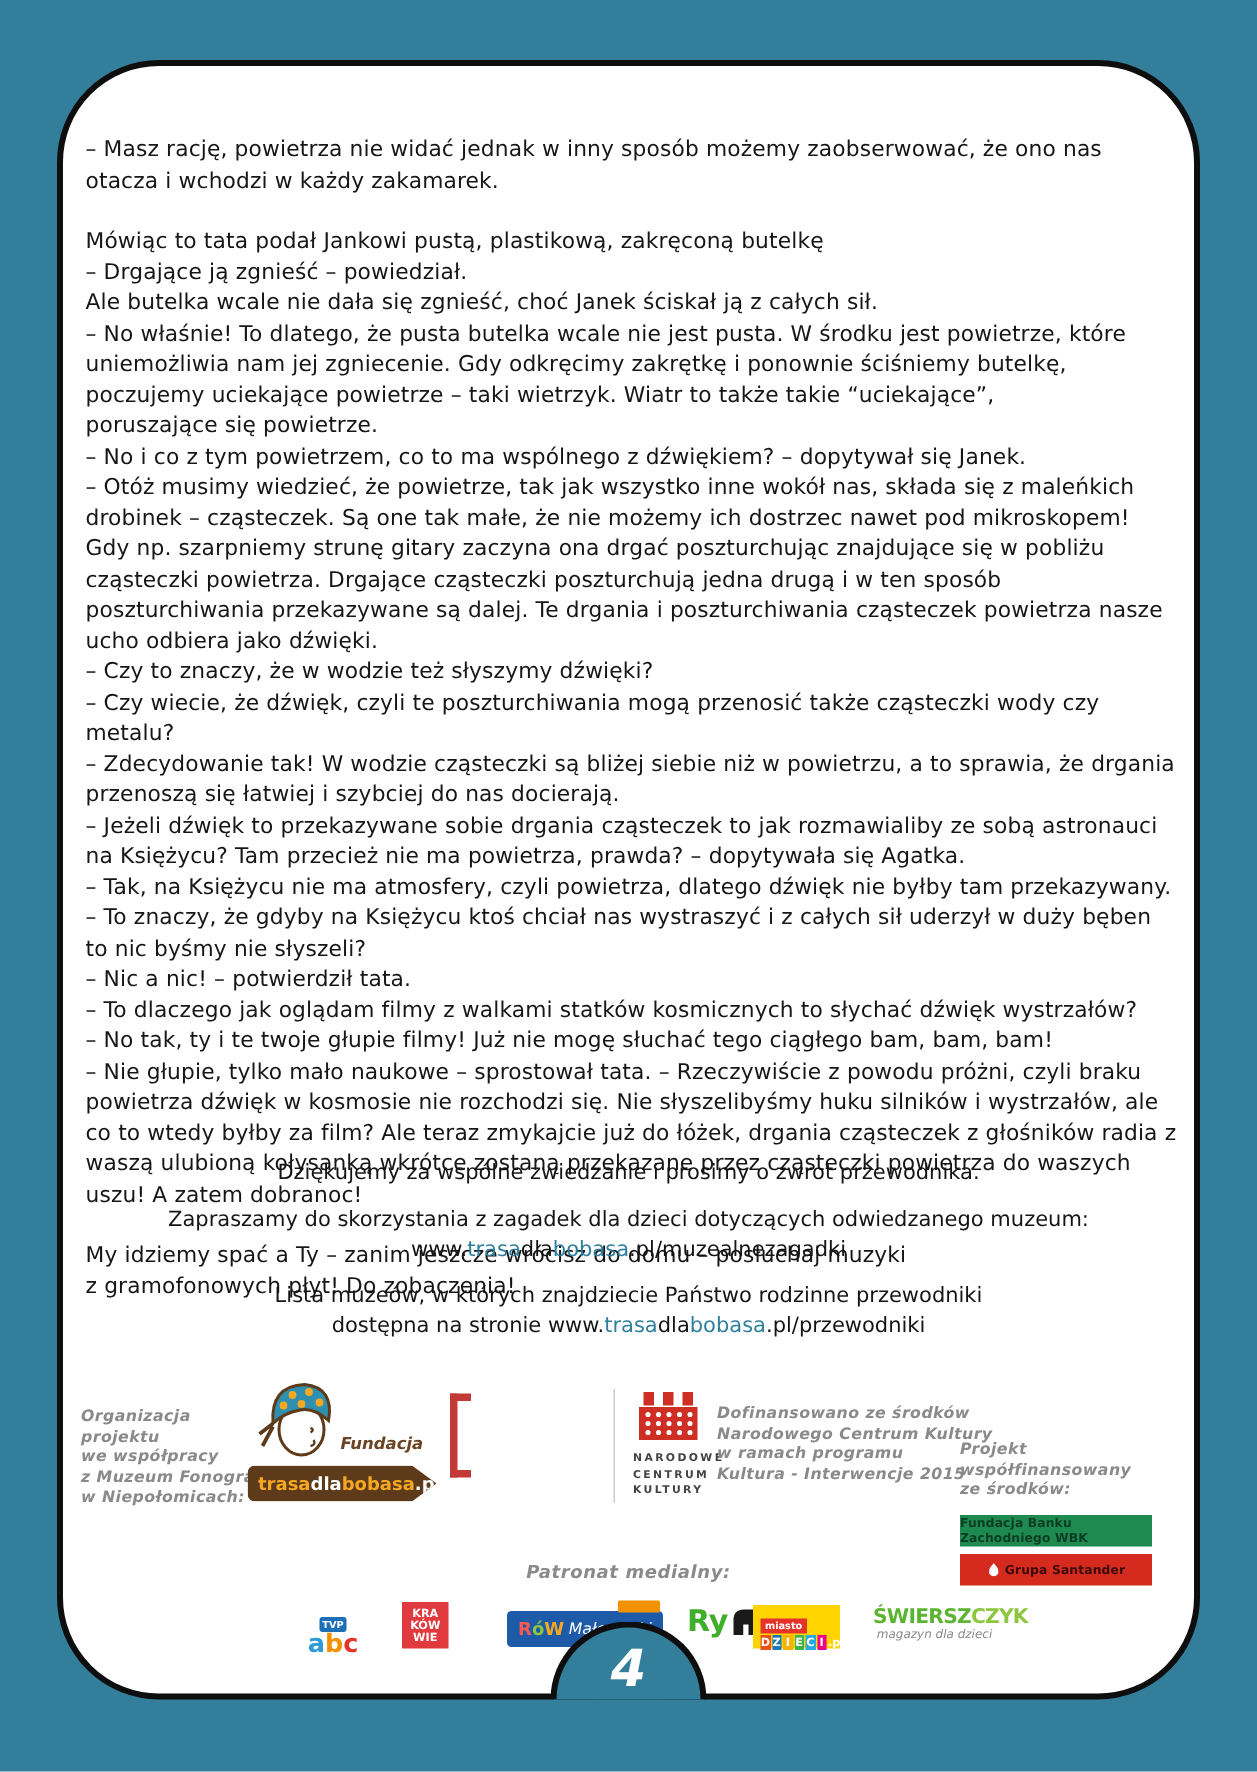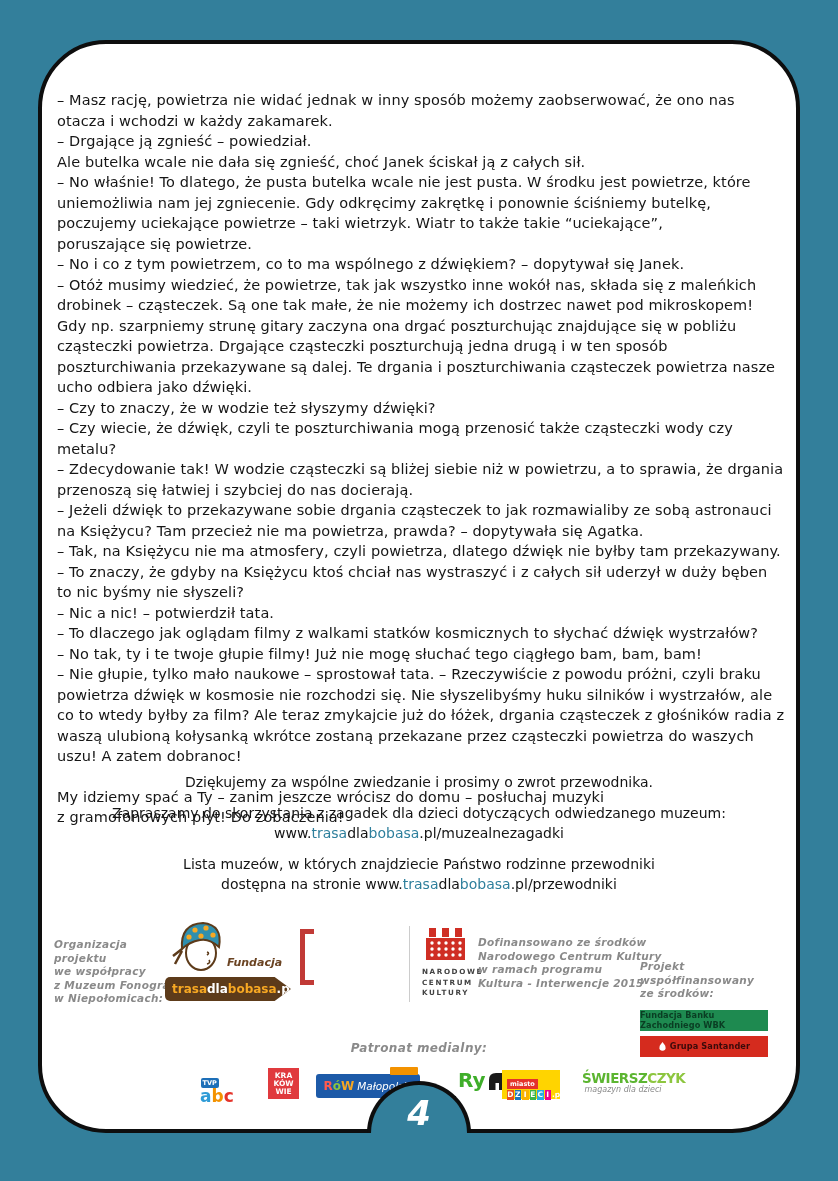--- a/index.html
+++ b/index.html
@@ -49,28 +49,28 @@
   
   .nck{position:absolute;left:380px;top:884px;width:56px;text-align:left;}
   .nck svg{display:block;margin:0 0 7px 4px;}
   .nck .lines{font-size:7.2px;font-weight:bold;color:#434343;letter-spacing:1.6px;
     line-height:10.5px;white-space:pre-line;}
   
   .patron-head{position:absolute;left:0;right:0;top:997px;text-align:center;color:#8a8a8a;
     font-size:12px;font-weight:bold;font-style:italic;letter-spacing:.4px;}
   .patrons{position:absolute;left:0;top:1024px;width:100%;height:40px;}
   .patrons>div{position:absolute;}
-  .tvp{left:158px;top:2px;width:44px;text-align:left;}
+  .tvp{left:158px;top:2px;width:44px;text-align:center;}
   .tvp .tvp-tiles span{display:inline-block;background:#1d6fb8;color:#fff;font-size:6.5px;
     font-weight:bold;padding:1px 2px;margin:0 .5px;border-radius:2px;}
   .tvp .abc{font-size:17px;font-weight:bold;line-height:14px;}
   .krk{left:226px;top:0;width:31px;height:31px;background:#e03a3e;color:#fff;
     display:flex;flex-direction:column;align-items:center;justify-content:center;
     font-size:7.5px;font-weight:bold;line-height:8px;white-space:pre-line;text-align:center;}
-  .bluelogo{left:274px;top:6px;width:104px;height:24px;background:#1d5aa8;border-radius:3px;
+  .bluelogo{left:296px;top:6px;width:104px;height:24px;background:#1d5aa8;border-radius:3px;
     display:flex;align-items:center;justify-content:center;gap:3px;}
   .bluelogo .tab{position:absolute;right:2px;top:-7px;width:28px;height:8px;background:#f39200;border-radius:1px;}
   .bluelogo .glyphs{font-size:12px;font-weight:bold;}
   .bluelogo .script{color:#ffffff;font-style:italic;font-size:10.5px;}
   .ryms{left:388px;top:2px;display:flex;align-items:flex-end;font-weight:bold;font-size:20px;line-height:20px;margin-left:28px;}
   .ryms svg{margin:0 1px;}
   .miasto{left:460px;top:2px;width:58px;height:29px;background:#ffd400;padding:1px 0 0 5px;box-sizing:border-box;}
   .miasto .md-top{display:inline-block;background:#e5332a;color:#fff;font-size:6.5px;font-weight:bold;
     padding:1px 3px;margin-bottom:1px;}
   .miasto .tiles{display:flex;align-items:center;}
@@ -88,20 +88,21 @@
   .bump .num{color:#ffffff;font-size:34px;font-style:italic;font-weight:bold;line-height:40px;}
 </style>
 </head>
 <body>
 
 <div class="page">
   <div class="card">
 
     <div class="dialog">
         <p>– Masz rację, powietrza nie widać jednak w inny sposób możemy zaobserwować, że ono nas otacza i wchodzi w każdy zakamarek.</p>
+        <p class="gap">Mówiąc to tata podał Jankowi pustą, plastikową, zakręconą butelkę</p>
         <p>– Drgające ją zgnieść – powiedział.</p>
         <p>Ale butelka wcale nie dała się zgnieść, choć Janek ściskał ją z całych sił.</p>
         <p>– No właśnie! To dlatego, że pusta butelka wcale nie jest pusta. W środku jest powietrze, które uniemożliwia nam jej zgniecenie. Gdy odkręcimy zakrętkę i ponownie ściśniemy butelkę, poczujemy uciekające powietrze – taki wietrzyk. Wiatr to także takie “uciekające”,
 poruszające się powietrze.</p>
         <p>– No i co z tym powietrzem, co to ma wspólnego z dźwiękiem? – dopytywał się Janek.</p>
         <p>– Otóż musimy wiedzieć, że powietrze, tak jak wszystko inne wokół nas, składa się z maleńkich drobinek – cząsteczek. Są one tak małe, że nie możemy ich dostrzec nawet pod mikroskopem! Gdy np. szarpniemy strunę gitary zaczyna ona drgać poszturchując znajdujące się w pobliżu cząsteczki powietrza. Drgające cząsteczki poszturchują jedna drugą i w ten sposób poszturchiwania przekazywane są dalej. Te drgania i poszturchiwania cząsteczek powietrza nasze ucho odbiera jako dźwięki.</p>
         <p>– Czy to znaczy, że w wodzie też słyszymy dźwięki?</p>
         <p>– Czy wiecie, że dźwięk, czyli te poszturchiwania mogą przenosić także cząsteczki wody czy metalu?</p>
         <p>– Zdecydowanie tak! W wodzie cząsteczki są bliżej siebie niż w powietrzu, a to sprawia, że drgania przenoszą się łatwiej i szybciej do nas docierają.</p>
         <p>– Jeżeli dźwięk to przekazywane sobie drgania cząsteczek to jak rozmawialiby ze sobą astronauci na Księżycu? Tam przecież nie ma powietrza, prawda? – dopytywała się Agatka.</p>

